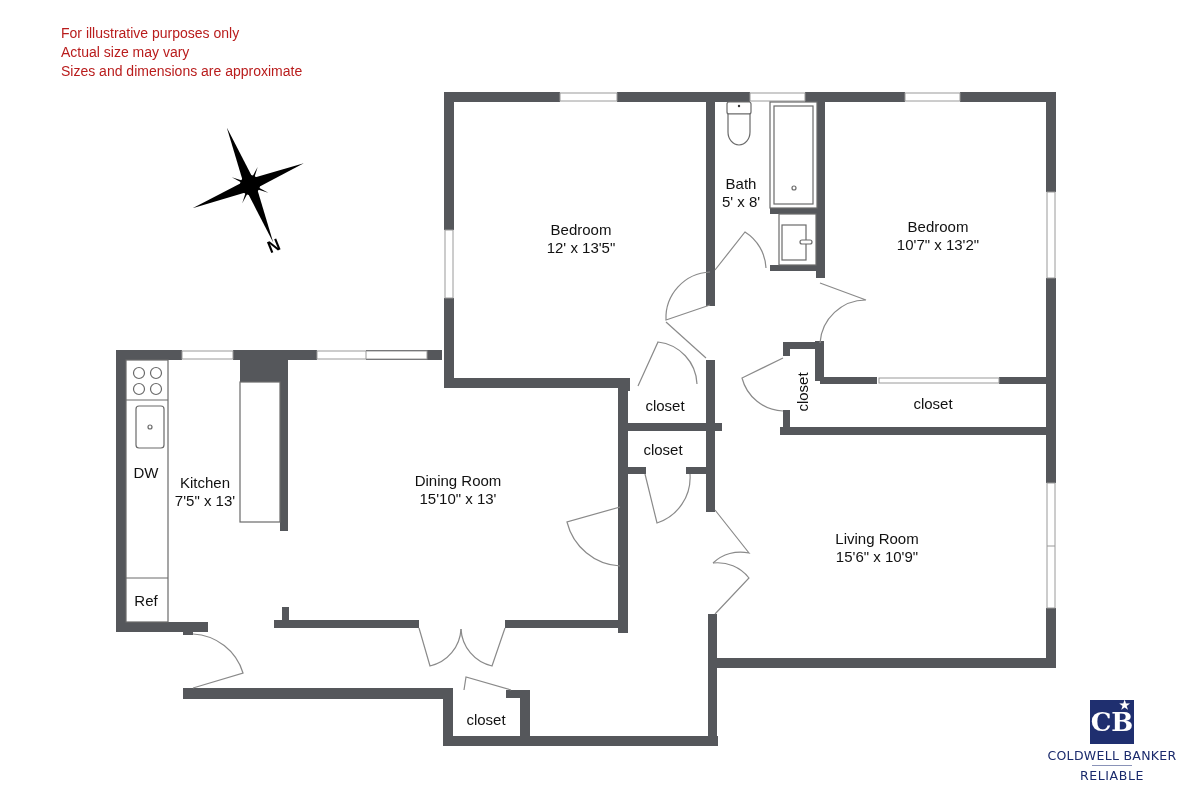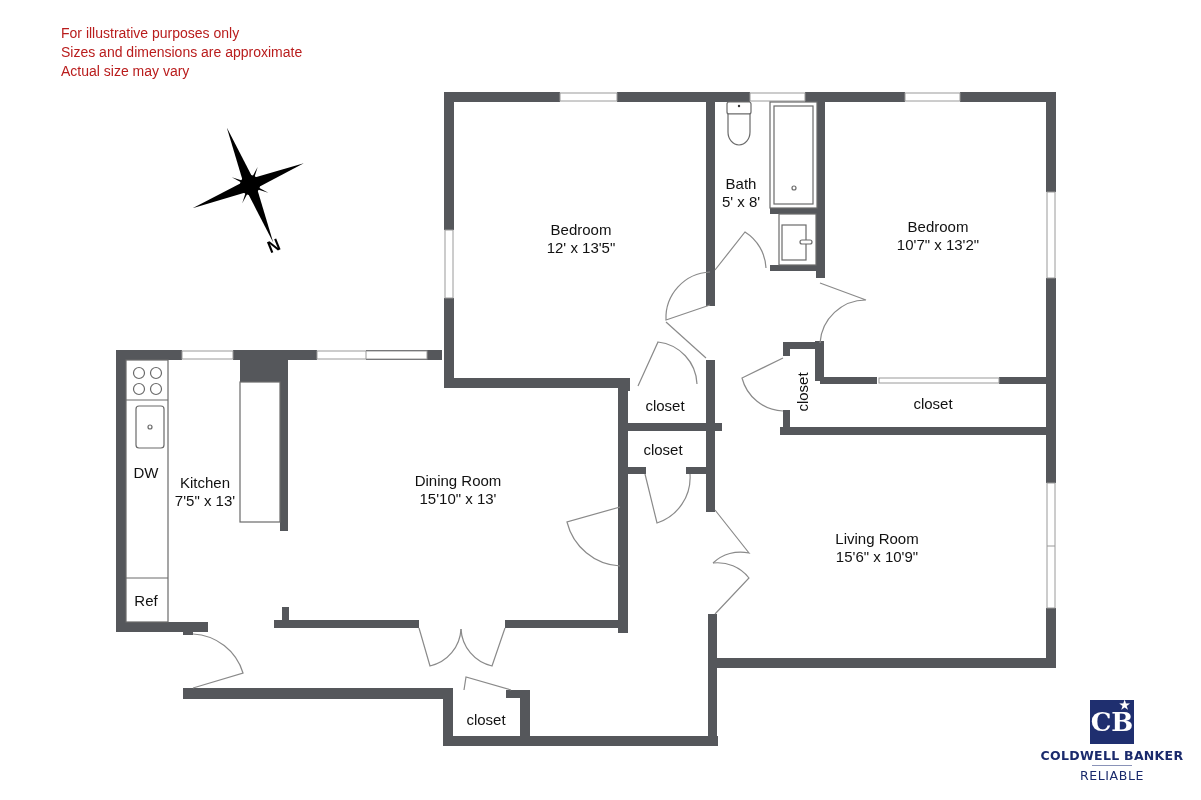--- a/index.html
+++ b/index.html
@@ -8,31 +8,31 @@
   .disclaimer div { white-space:nowrap; }
   svg.plan { position:absolute; left:0; top:0; }
   .wall { fill:#55575b; }
   .win { fill:#ffffff; stroke:#9a9a9a; stroke-width:1; }
   .door { fill:none; stroke:#8a8a8a; stroke-width:1.2; }
   .fixthin { fill:#ffffff; stroke:#6a6a6a; stroke-width:1.2; }
   .lbl { font-family:"Liberation Sans", sans-serif; font-size:15px; fill:#111; text-anchor:middle; }
   .logo { position:absolute; left:1040px; top:700px; width:144px; text-align:center; color:#1a2a6c; }
   .logo-box { width:44px; height:44px; margin:0 auto; background:#1f2f6f; color:#fff; font-family:"DejaVu Serif", serif; font-weight:bold; font-size:26px; line-height:44px; position:relative; }
   .logo-star { position:absolute; right:4px; top:-2px; font-size:12px; line-height:14px; }
-  .logo-l1 { font-family:"DejaVu Sans", sans-serif; font-weight:bold; font-size:12.5px; margin-top:4px; letter-spacing:0.3px; white-space:nowrap; }
+  .logo-l1 { font-family:"DejaVu Sans", sans-serif; font-weight:normal; font-size:12.5px; margin-top:4px; letter-spacing:0.3px; white-space:nowrap; }
   .logo-rule { width:40px; height:1px; background:#8a93b8; margin:2px auto; }
   .logo-l2 { font-family:"DejaVu Sans", sans-serif; font-weight:normal; font-size:12.5px; letter-spacing:0.6px; }
 </style>
 </head>
 <body>
 
 <div class="disclaimer">
   <div>For illustrative purposes only</div>
+  <div>Actual size may vary</div>
   <div>Sizes and dimensions are approximate</div>
-  <div>Actual size may vary</div>
 </div>
 
 <svg class="plan" width="1201" height="800" viewBox="0 0 1201 800">
 
   <g transform="translate(250,185) rotate(-22)">
     <polygon points="0,-62 5,-8 0,0 -5,-8" fill="#000"></polygon>
     <polygon points="0,62 5,8 0,0 -5,8" fill="#000"></polygon>
     <polygon points="-62,0 -8,-5 0,0 -8,5" fill="#000"></polygon>
     <polygon points="58,0 8,-5 0,0 8,5" fill="#000"></polygon>
     <polygon points="-14,-14 -2,-4 0,0 -4,-2" fill="#000"></polygon>

